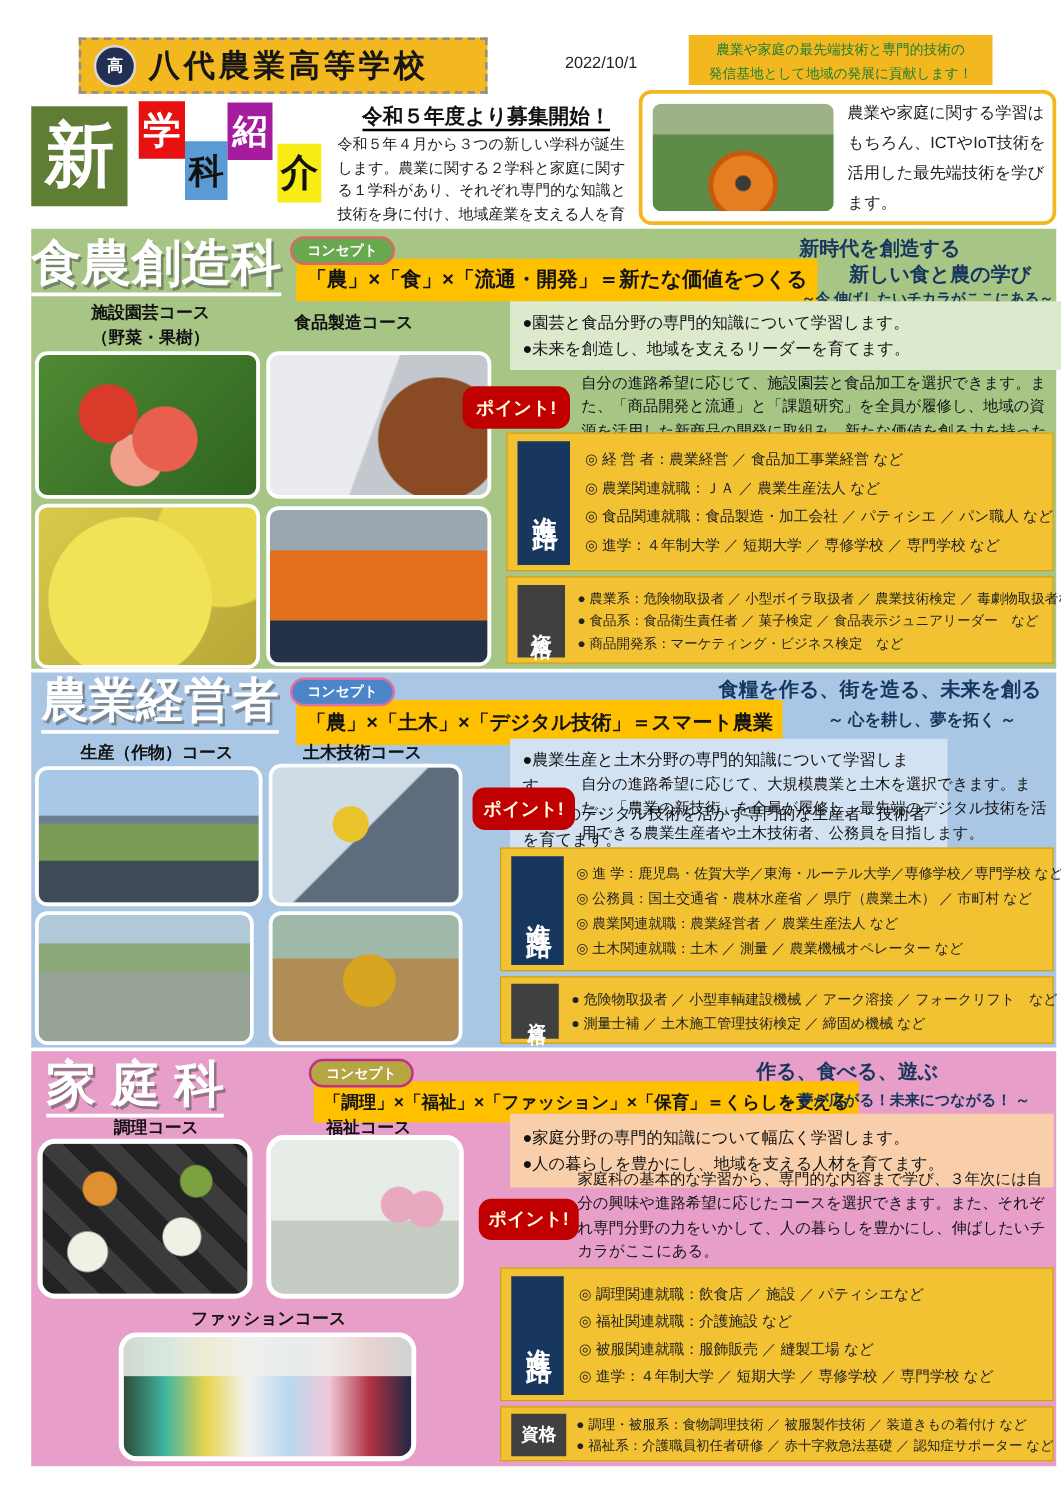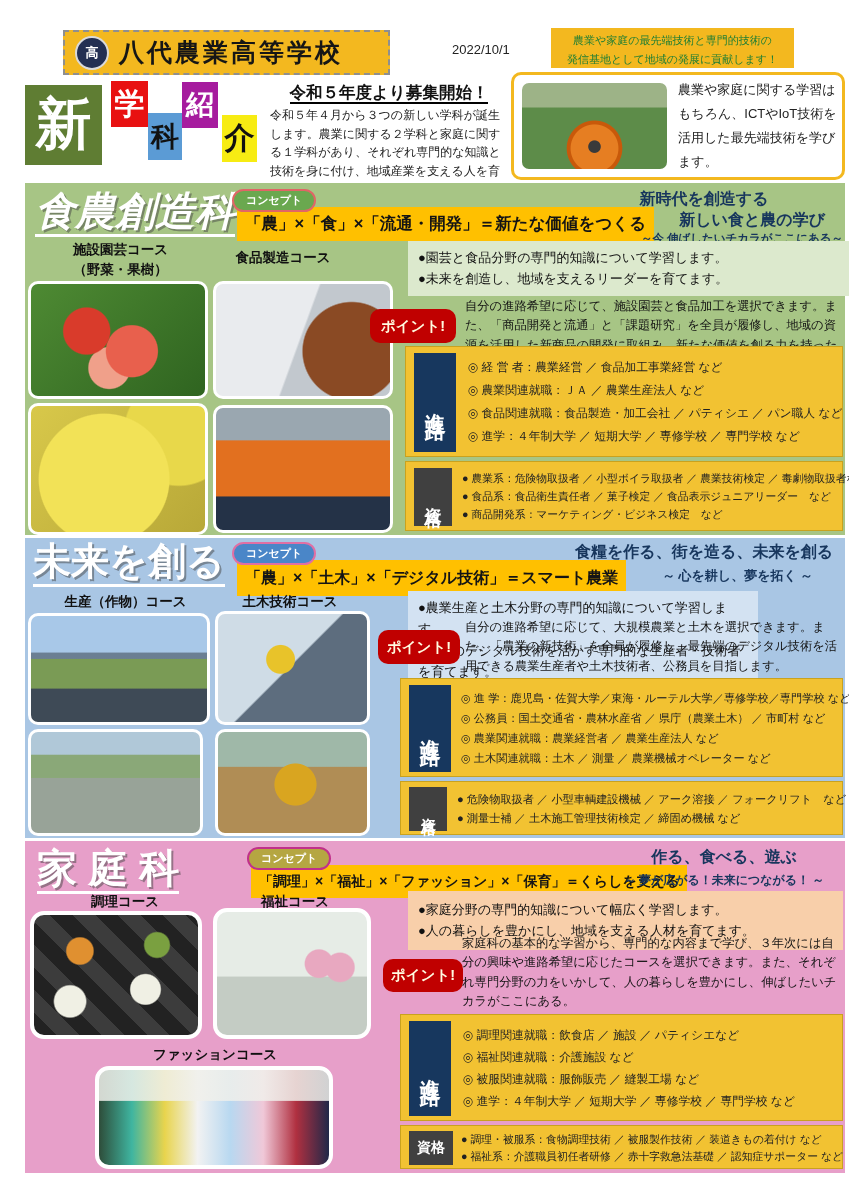--- a/index.html
+++ b/index.html
@@ -116,21 +116,21 @@
   <div class="abs nb nb-ka">科</div>
   <div class="abs nb nb-sho">紹</div>
   <div class="abs nb nb-kai">介</div>
   <div class="abs recruit-title">
     <span>令和５年度より募集開始！</span>
   </div>
   <div class="abs recruit-body">令和５年４月から３つの新しい学科が誕生します。農業に関する２学科と家庭に関する１学科があり、それぞれ専門的な知識と技術を身に付け、地域産業を支える人を育てます。</div>
 </div>
 
 <div class="sec s1">
-  <div class="abs sec-title" style="left:10px; top:5px;font-style:italic;">食農創造科</div>
+  <div class="abs sec-title" style="left:0; top:5px;">食農創造科</div>
   <div class="abs concept-badge cb1" style="left:207px; top:6px;">コンセプト</div>
   <div class="abs concept-box" style="left:212px; top:24px; height:34px; font-size:16.5px;">「農」×「食」×「流通・開発」＝新たな価値をつくる</div>
   <div class="abs catch" style="left:540px; top:6px; width:278px;">
     <div class="c-l1" style="text-align:center;">新時代を創造する</div>
     <div class="c-l2" style="padding-right:18px;">新しい食と農の学び</div>
     <div class="c-sm">～今 伸ばしたいチカラがここにある～</div>
   </div>
   <div class="abs course-label" style="left:18px; top:58px; width:155px;">施設園芸コース</div>
   <div class="abs course-label" style="left:18px; top:78px; width:155px;">（野菜・果樹）</div>
   <div class="abs course-label" style="left:178px; top:66px; width:160px;">食品製造コース</div>
@@ -161,21 +161,21 @@
     </div>
     <div class="info-rows abs" style="left:56px; top:0; height:70px; font-size:10.8px;">
       <div style="padding:2px 0;">● 農業系：危険物取扱者 ／ 小型ボイラ取扱者 ／ 農業技術検定 ／ 毒劇物取扱者など</div>
       <div style="padding:2px 0;">● 食品系：食品衛生責任者 ／ 菓子検定 ／ 食品表示ジュニアリーダー　など</div>
       <div style="padding:2px 0;">● 商品開発系：マーケティング・ビジネス検定　など</div>
     </div>
   </div>
 </div>
 
 <div class="sec s2">
-  <div class="abs sec-title" style="left:8px; top:2px; font-size:38px;">未来を創る</div>
+  <div class="abs sec-title" style="left:8px; top:2px; font-size:38px;">農業経営者</div>
   <div class="abs concept-badge cb2" style="left:207px; top:4px;">コンセプト</div>
   <div class="abs concept-box" style="left:212px; top:22px; height:36px; font-size:16px;">「農」×「土木」×「デジタル技術」＝スマート農業</div>
   <div class="abs catch" style="left:540px; top:4px; width:278px;">
     <div class="c-l1" style="text-align:center;">食糧を作る、街を造る、未来を創る</div>
     <div class="c-sm" style="padding-right:30px; padding-top:4px; font-size:13px;">～ 心を耕し、夢を拓く ～</div>
   </div>
   <div class="abs course-label" style="left:18px; top:55px; width:165px;">生産（作物）コース</div>
   <div class="abs course-label" style="left:185px; top:55px; width:160px;">土木技術コース</div>
   <div class="abs photo ph-field" style="left:3px;   top:75px;  width:182px; height:112px;"></div>
   <div class="abs photo ph-survey" style="left:190px; top:73px;  width:155px; height:114px;"></div>
@@ -207,21 +207,21 @@
       <div style="padding:2px 0;">● 測量士補 ／ 土木施工管理技術検定 ／ 締固め機械 など</div>
     </div>
   </div>
 </div>
 
 <div class="sec s3">
   <div class="abs sec-title" style="left:12px; top:4px;">家 庭 科</div>
   <div class="abs concept-badge cb3" style="left:222px; top:6px;">コンセプト</div>
   <div class="abs concept-box" style="left:226px; top:24px; height:33px; font-size:14px;">「調理」×「福祉」×「ファッション」×「保育」＝くらしを支える</div>
   <div class="abs catch" style="left:580px; top:6px; width:238px;">
-    <div class="c-l1" style="text-align:center;">作る、食べる、遊ぶ</div>
+    <div class="c-l1" style="">作る、食べる、遊ぶ</div>
     <div class="c-sm" style="padding-top:4px; font-size:12px; text-align:center;">～ 夢が広がる！未来につながる！ ～</div>
   </div>
   <div class="abs course-label" style="left:30px; top:52px; width:140px;">調理コース</div>
   <div class="abs course-label" style="left:200px; top:52px; width:140px;">福祉コース</div>
   <div class="abs photo ph-bento" style="left:5px;   top:70px; width:172px; height:128px; border-width:4px; border-radius:14px;"></div>
   <div class="abs photo ph-care" style="left:188px; top:67px; width:158px; height:131px; border-width:4px; border-radius:14px;"></div>
   <div class="abs course-label" style="left:100px; top:205px; width:180px;">ファッションコース</div>
   <div class="abs photo ph-fashion" style="left:70px; top:225px; width:238px; height:103px; border-width:4px; border-radius:14px;"></div>
   <div class="abs bullets-box bb3" style="left:383px; top:50px; width:435px; padding:8px 10px;">
     <div>●家庭分野の専門的知識について幅広く学習します。</div>

